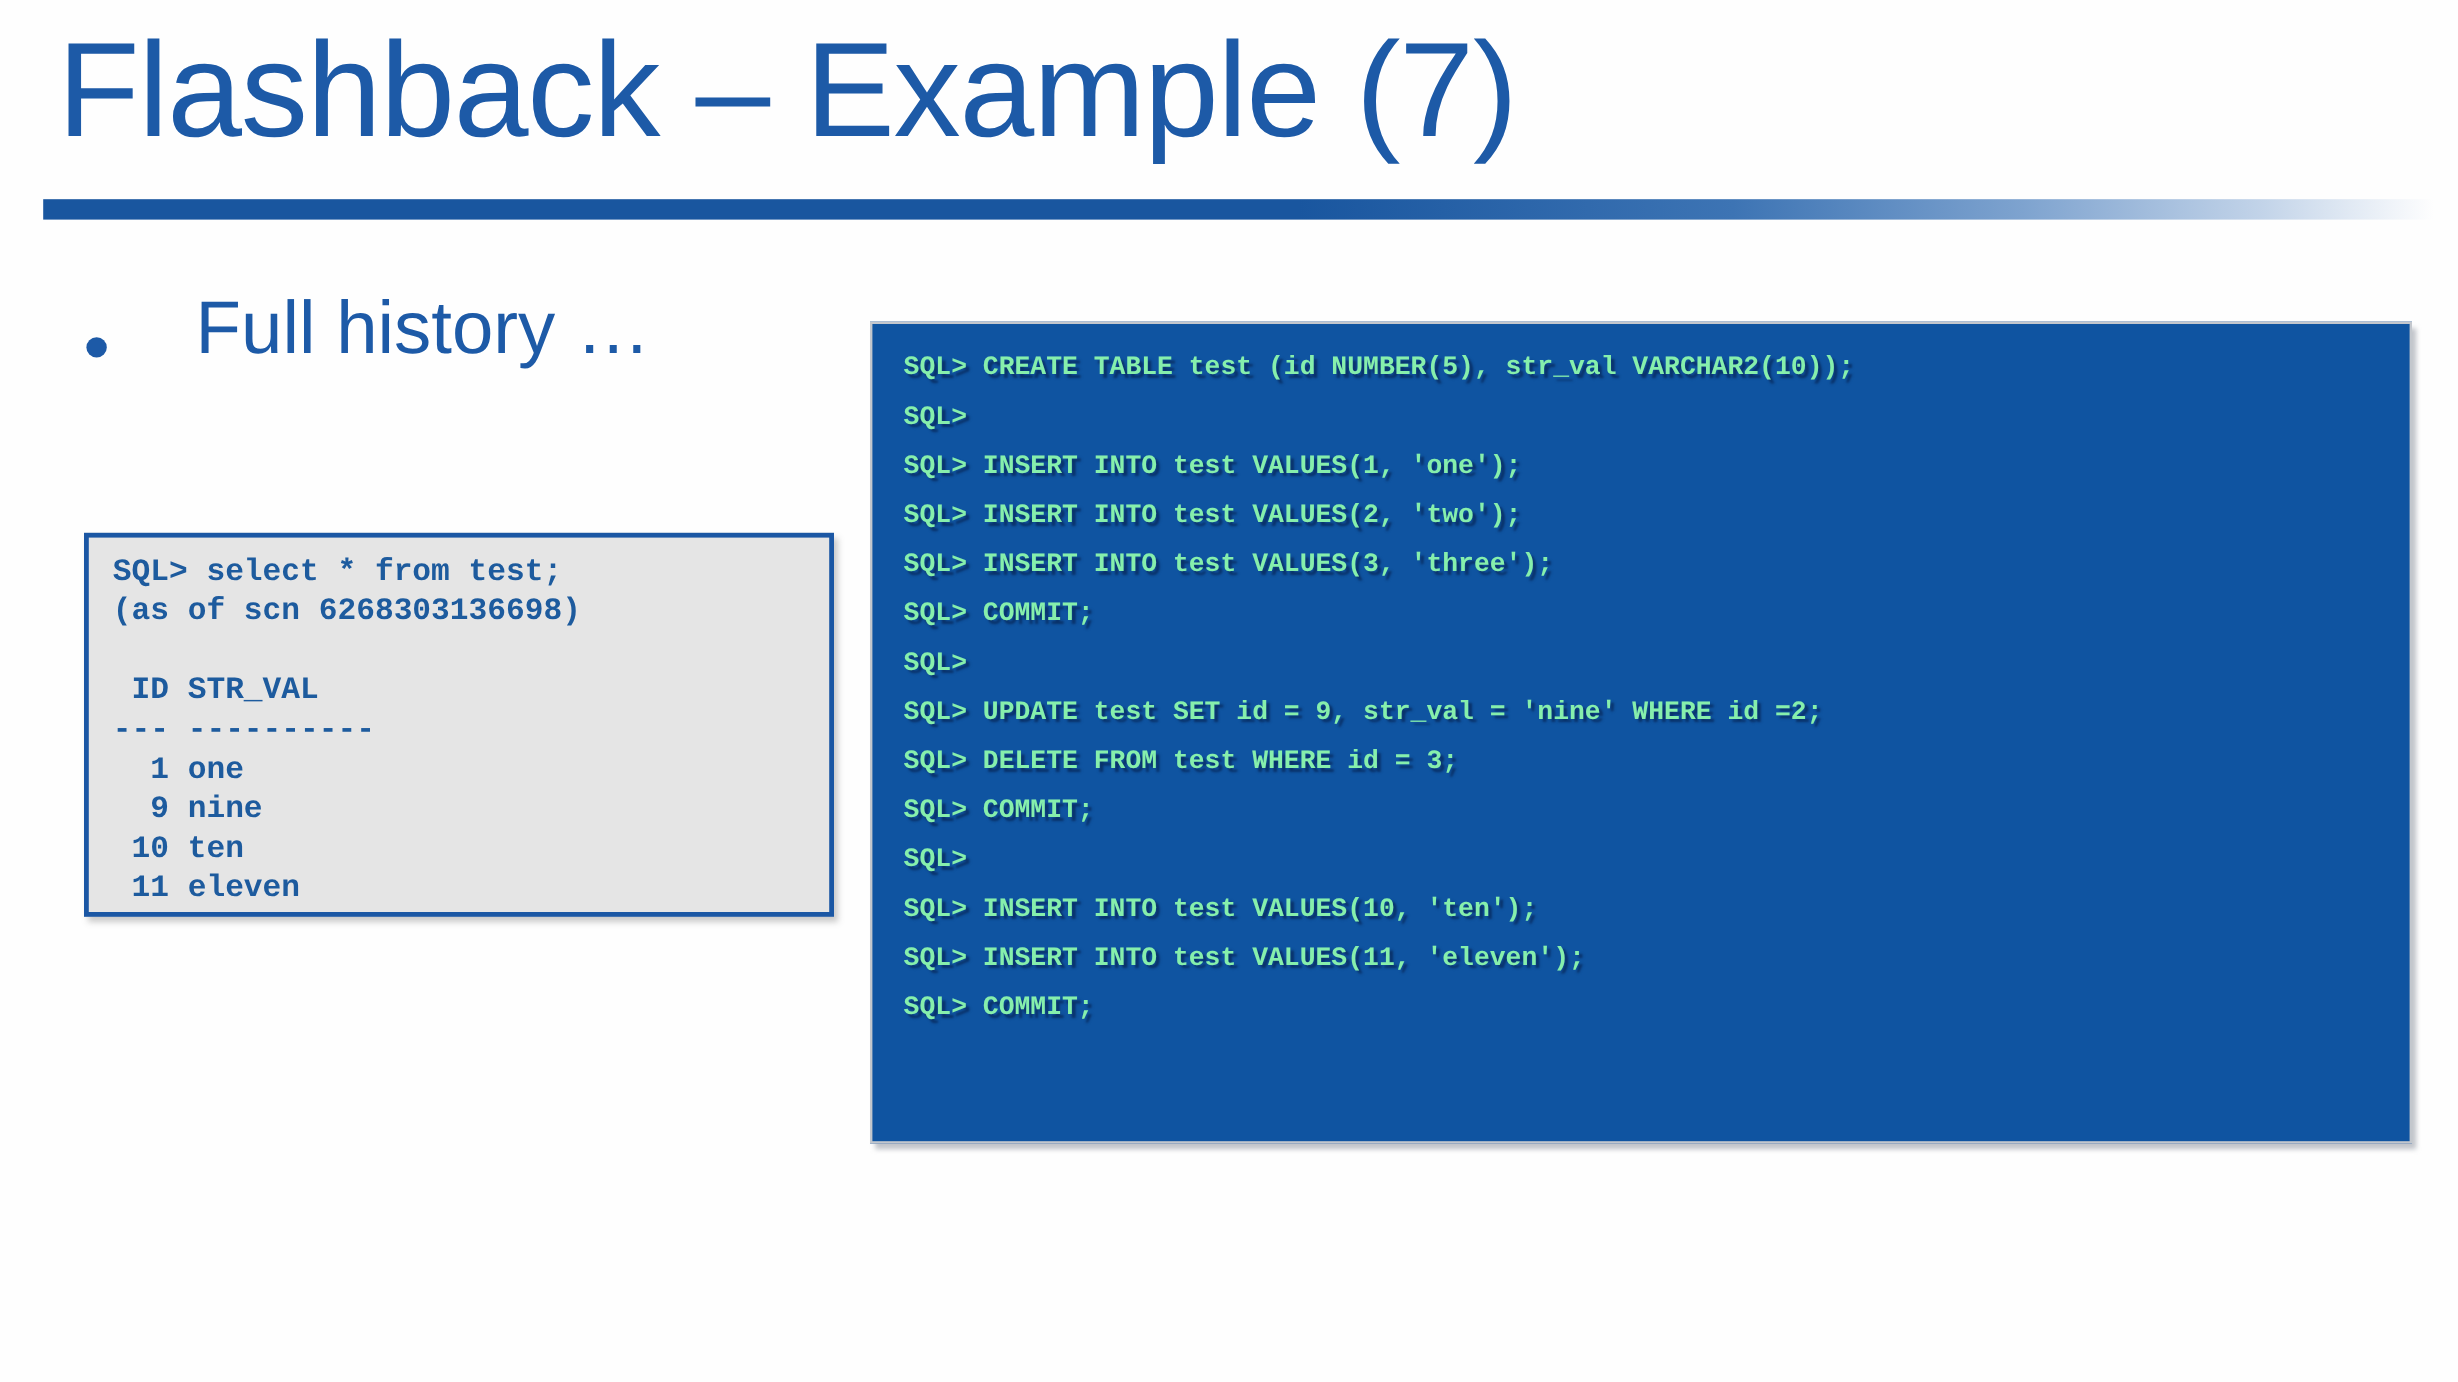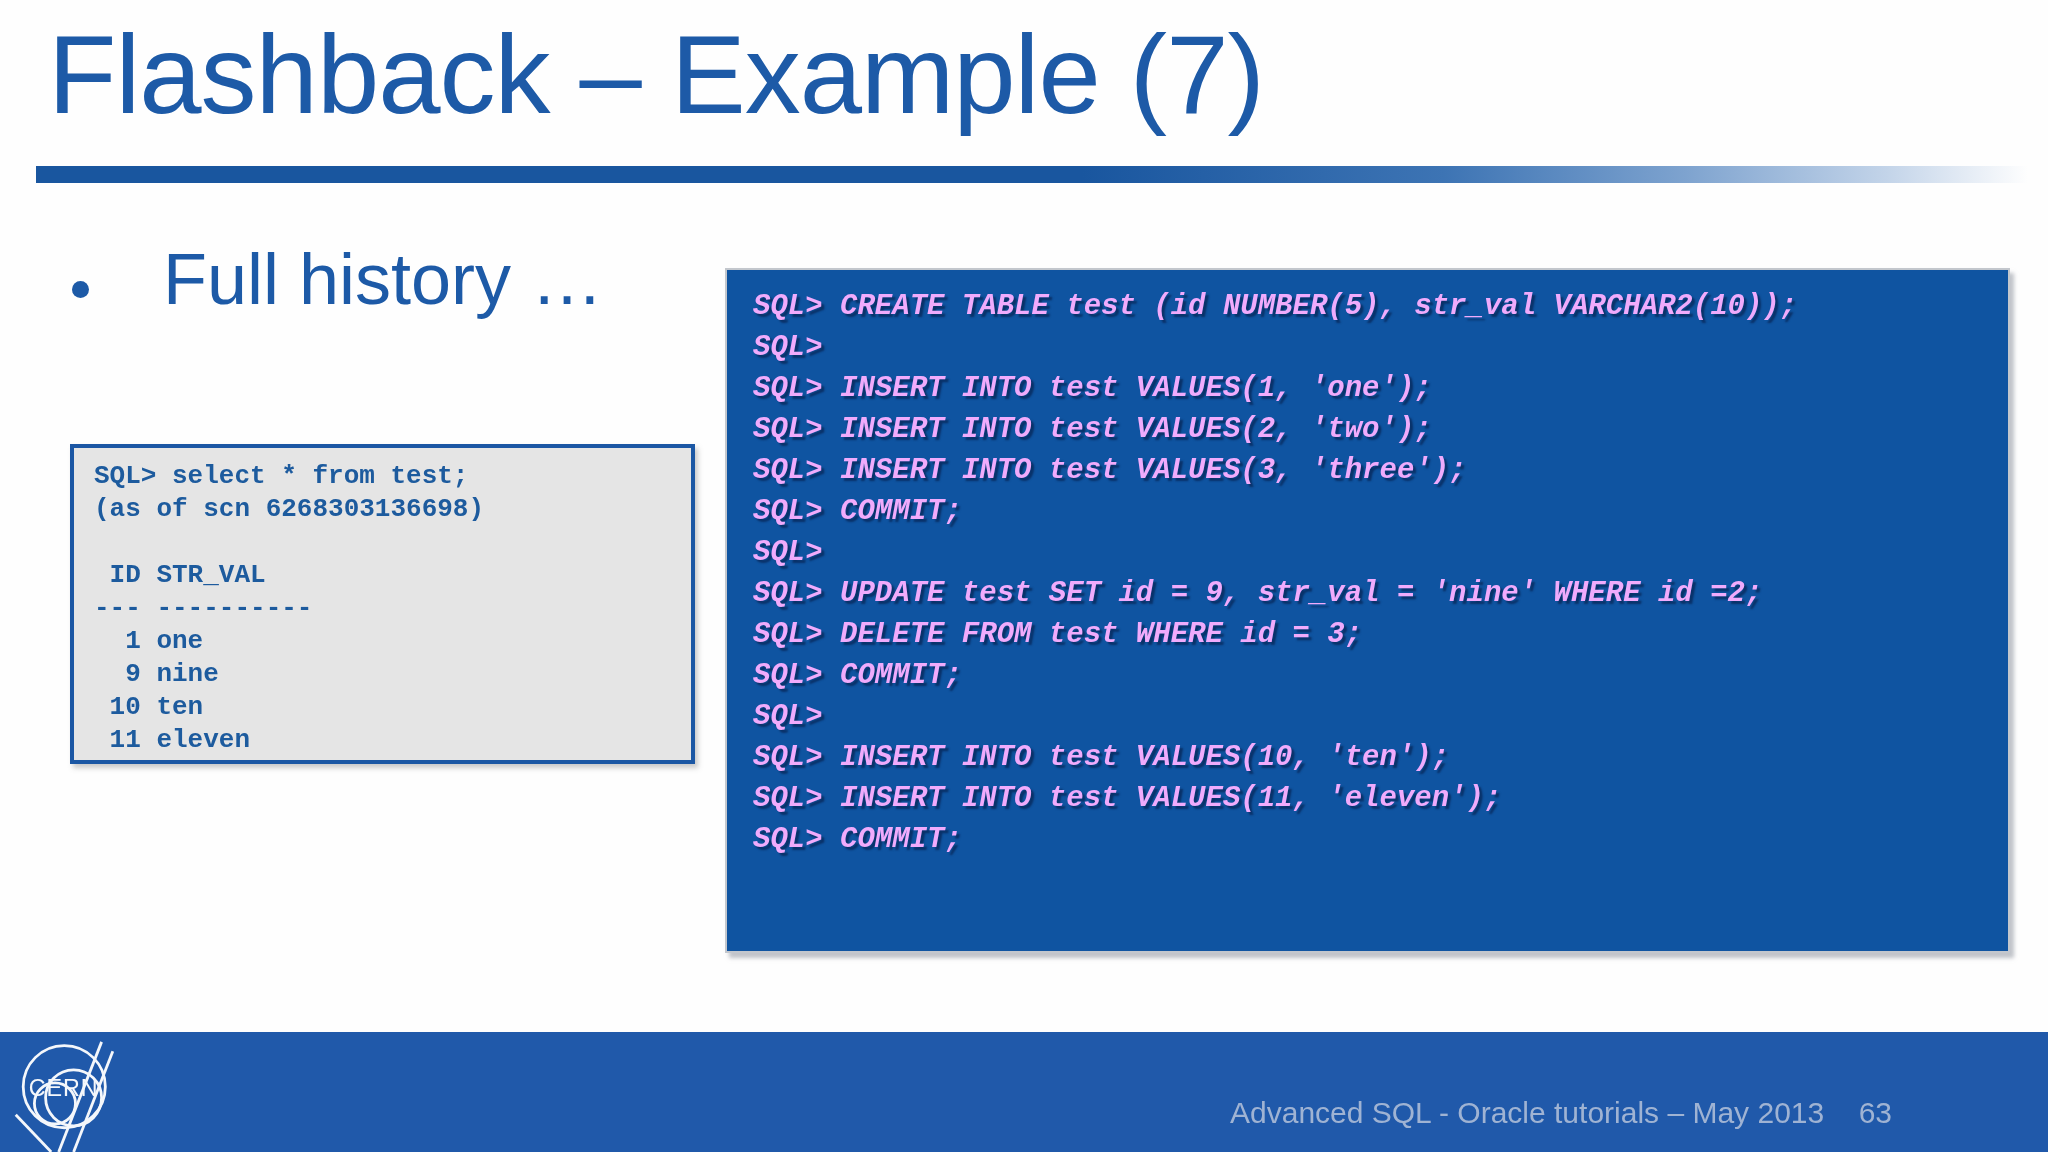--- a/index.html
+++ b/index.html
@@ -44,21 +44,21 @@
     top: 281px;
     width: 17px;
     height: 17px;
     border-radius: 50%;
     background: #1d5aa7;
   }
   .bullet-text {
     position: absolute;
     left: 163px;
     top: 238px;
-    font-size: 72px;
+    font-size: 62px;
     line-height: 1.15;
     color: #1d5aa7;
     white-space: nowrap;
   }
   
   .query-box {
     position: absolute;
     left: 70px;
     top: 444px;
     width: 625px;
@@ -85,27 +85,26 @@
     width: 1285px;
     height: 685px;
     background: #0f54a1;
     border: 2px solid #c3c7cd;
     box-shadow: 4px 5px 4px rgba(150,155,165,0.6);
     padding: 16px 6px 6px 26px;
     overflow: hidden;
   }
   .terminal-box pre {
     font-family: "Liberation Mono", "DejaVu Sans Mono", monospace;
-    font-size: 29px;
+    font-size: 22px;
     line-height: 41px;
     font-weight: bold;
-    color: #f0abfc;
+    color: #86efac;
     text-shadow: 3px 3px 2px rgba(8, 40, 90, 0.8);
     white-space: pre;
-    font-style: italic;
   }
   
   .footer-bar {
     position: absolute;
     left: 0;
     top: 1032px;
     width: 2048px;
     height: 120px;
     background: #2059aa;
   }
@@ -170,32 +169,14 @@
 SQL&gt;
 SQL&gt; UPDATE test SET id = 9, str_val = 'nine' WHERE id =2;
 SQL&gt; DELETE FROM test WHERE id = 3;
 SQL&gt; COMMIT;
 SQL&gt;
 SQL&gt; INSERT INTO test VALUES(10, 'ten');
 SQL&gt; INSERT INTO test VALUES(11, 'eleven');
 SQL&gt; COMMIT;</pre>
   </div>
 
-  <div class="footer-bar">
-
-    <div class="cern-logo">
-      <svg viewBox="0 0 120 120" fill="none" stroke="#f4f7fb" stroke-width="3">
-        <circle cx="56" cy="50" r="44"></circle>
-        <circle cx="66" cy="62" r="30"></circle>
-        <circle cx="46" cy="68" r="22"></circle>
-        <line x1="96" y1="2" x2="50" y2="120"></line>
-        <line x1="108" y1="12" x2="66" y2="120"></line>
-        <line x1="4" y1="80" x2="42" y2="120"></line>
-        <text x="18" y="60" stroke="none" fill="#f4f7fb" font-family="Liberation Sans, sans-serif" font-size="25" letter-spacing="1">CERN</text>
-      </svg>
-    </div>
-
-    <div class="footer-title">Advanced SQL - Oracle tutorials – May 2013</div>
-
-    <div class="page-number">63</div>
-  </div>
 
 </div>
 
 </body></html>

